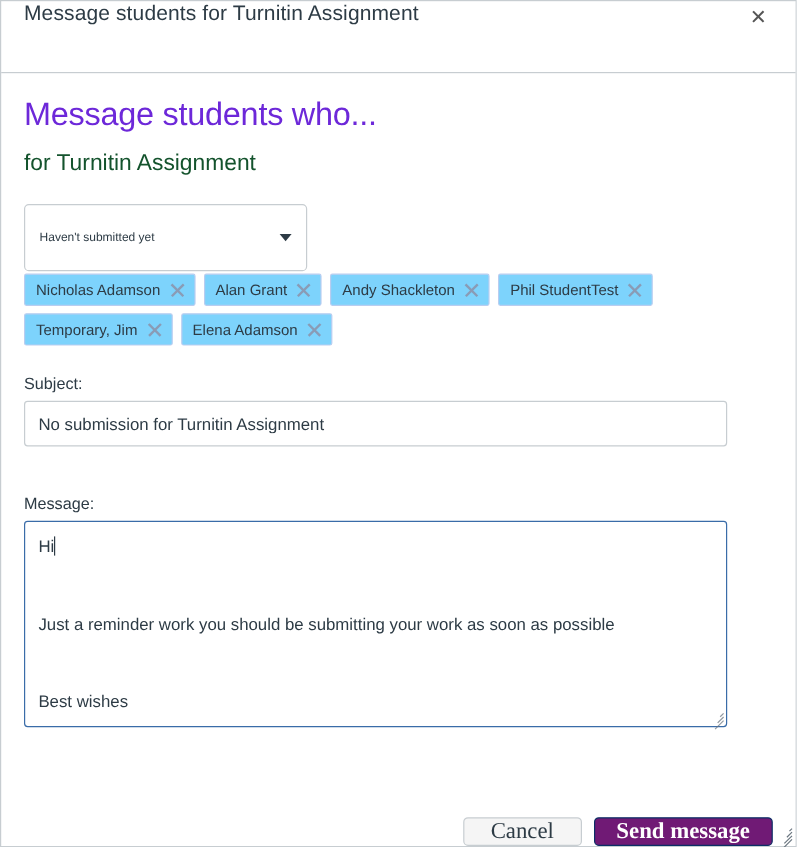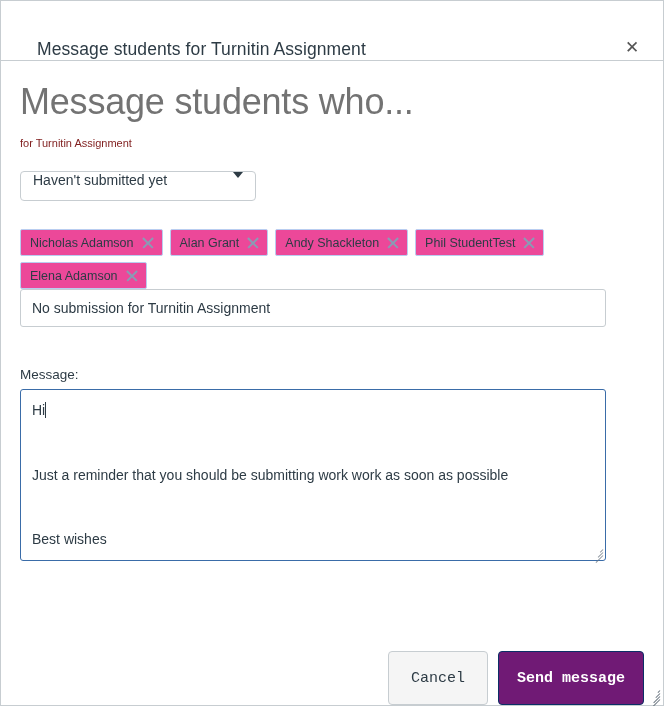--- a/index.html
+++ b/index.html
@@ -25,22 +25,22 @@
     display: flex;
     flex-direction: column;
   }
 
   
   .titlebar {
     height: 60px;
     min-height: 60px;
     border-bottom: 1px solid #c7cdd1;
     display: flex;
-    align-items: flex-end;
-    padding: 0 18px 0 36px;
+    align-items: flex-start;
+    padding: 0 18px 0 19px;
     box-sizing: border-box;
   }
   .titlebar-title {
     font-size: 17.5px;
     color: #2d3b45;
     letter-spacing: 0.1px;
     flex: 1;
     white-space: nowrap;
   }
   .close-btn {
@@ -61,51 +61,52 @@
 
   
   .body {
     flex: 1;
     padding: 18px 19px 0 19px;
     box-sizing: border-box;
     overflow: hidden;
   }
 
   .headline {
-    font-size: 36px;
+    font-size: 27px;
     font-weight: normal;
-    color: #737373;
+    color: #6d28d9;
     margin: 0 0 0 0;
     line-height: 1.25;
     letter-spacing: -0.2px;
   }
   .subhead {
-    font-size: 11px;
-    color: #7f1d1d;
+    font-size: 19px;
+    color: #14532d;
     margin: 12px 0 0 0;
     line-height: 1.3;
   }
 
   
   .select-wrap {
     margin-top: 21px;
     position: relative;
     width: 236px;
     height: 40px;
   }
   .select-box {
     width: 236px;
-    height: 30px;
+    height: 56px;
     box-sizing: border-box;
     border: 1px solid #c7cdd1;
     border-radius: 4px;
     background: #ffffff;
     display: flex;
+    align-items: center;
     padding: 0 12px;
-    font-size: 14px;
+    font-size: 10px;
     color: #2d3b45;
     cursor: pointer;
   }
   .select-value { flex: 1; white-space: nowrap; }
   .select-arrow {
     width: 0; height: 0;
     border-left: 5px solid transparent;
     border-right: 5px solid transparent;
     border-top: 6px solid #2d3b45;
     margin-left: 6px;
@@ -115,21 +116,21 @@
   .chips {
     margin-top: 18px;
     display: flex;
     flex-wrap: wrap;
     gap: 6px 7px;
     max-width: 626px;
   }
   .chip {
     height: 27px;
     box-sizing: border-box;
-    background: #ec4899;
+    background: #7dd3fc;
     border: 1px solid #b9cdf0;
     border-radius: 2px;
     display: inline-flex;
     align-items: center;
     padding: 0 7px 0 9px;
     font-size: 12.5px;
     color: #2d3b45;
     white-space: nowrap;
     cursor: default;
   }
@@ -225,25 +226,25 @@
   
   .footer {
     padding: 22px 19px 0 19px;
     box-sizing: border-box;
     display: flex;
     justify-content: flex-end;
     align-items: center;
     gap: 10px;
   }
   .btn {
-    height: 54px;
+    height: 24px;
     box-sizing: border-box;
     border-radius: 4px;
-    font-size: 15px;
-    font-family: Liberation Mono, monospace;
+    font-size: 19px;
+    font-family: Liberation Serif, serif;
     cursor: pointer;
     display: inline-flex;
     align-items: center;
     justify-content: center;
     white-space: nowrap;
   }
   .btn-cancel {
     background: #f5f5f5;
     border: 1px solid #c7cdd1;
     color: #2d3b45;
@@ -313,32 +314,37 @@
       </div>
       <div class="chip">
         <span class="chip-label">Andy Shackleton</span>
         <span class="chip-remove"></span>
       </div>
       <div class="chip">
         <span class="chip-label">Phil StudentTest</span>
         <span class="chip-remove"></span>
       </div>
       <div class="chip">
+        <span class="chip-label">Temporary, Jim</span>
+        <span class="chip-remove"></span>
+      </div>
+      <div class="chip">
         <span class="chip-label">Elena Adamson</span>
         <span class="chip-remove"></span>
       </div>
     </div>
 
+    <div class="field-label">Subject:</div>
     <input class="text-input" type="text" value="No submission for Turnitin Assignment" style="">
 
     <div class="field-label msg-label">Message:</div>
     <div class="textarea-wrap">
       <div class="textarea" contenteditable="false" style=""><span>Hi</span><span class="caret"></span>
 <br>
-<span>Just a reminder that you should be submitting work work as soon as possible</span>
+<span>Just a reminder work you should be submitting your work as soon as possible</span>
 <br>
 <span>Best wishes</span>
 <br>
 </div>
       <span class="ta-grip">
           <i></i>
           <i></i>
           <i></i>
         </span>
     </div>

